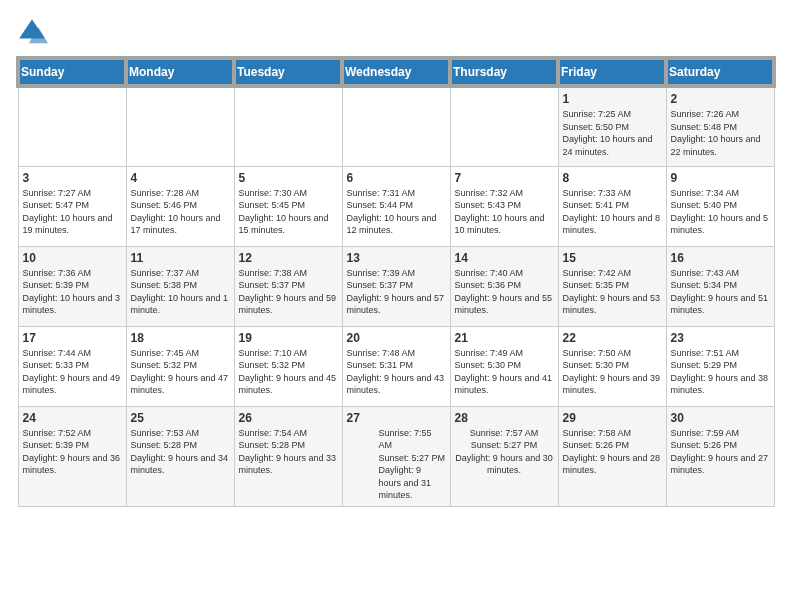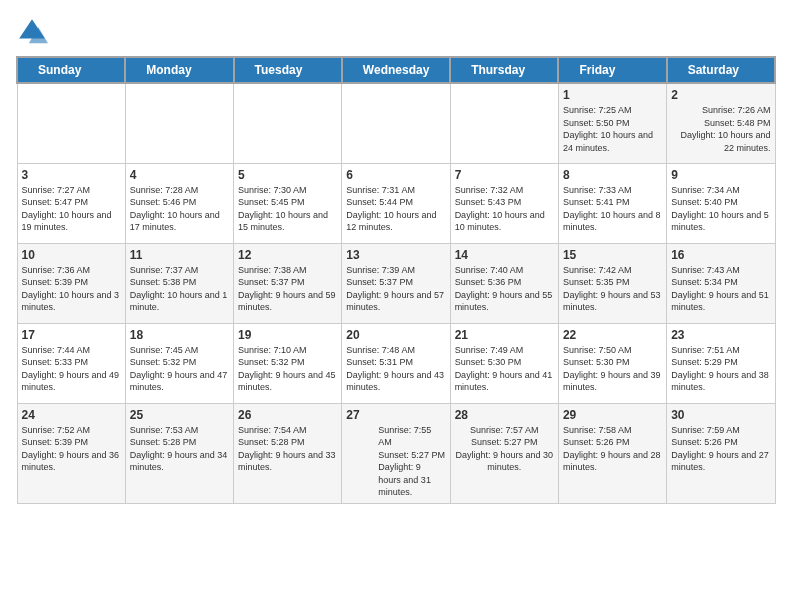--- a/index.html
+++ b/index.html
@@ -45,23 +45,23 @@
     table {
       width: 100%;
       border-collapse: collapse;
       table-layout: fixed;
     }
     thead th {
       background-color: #2a7ab8;
       color: #fff;
       font-size: 12px;
       font-weight: bold;
-      padding: 5px 20px;
+      padding: 5px 1px;
       text-align: left;
-      border: 2px solid #a3a3a3;
+      border: 4px solid #a3a3a3;
     }
     tbody td {
       border: 1px solid #ccc;
       vertical-align: top;
       padding: 4px;
       font-size: 9.5px;
       color: #333;
       height: 80px;
       background: #fff;
     }
@@ -121,21 +121,21 @@
         <td class="empty"></td>
         <td class="empty"></td>
         <td>
           <span class="day-num">1</span>
           <div class="day-info" style="white-space: pre-line;">Sunrise: 7:25 AM
 Sunset: 5:50 PM
 Daylight: 10 hours and 24 minutes.</div>
         </td>
         <td>
           <span class="day-num">2</span>
-          <div class="day-info" style="white-space: pre-line; text-align: right;">Sunrise: 7:26 AM
+          <div class="day-info" style="white-space: pre-line;">Sunrise: 7:26 AM
 Sunset: 5:48 PM
 Daylight: 10 hours and 22 minutes.</div>
         </td>
       </tr>
       <tr>
         <td>
           <span class="day-num">3</span>
           <div class="day-info" style="white-space: pre-line;">Sunrise: 7:27 AM
 Sunset: 5:47 PM
 Daylight: 10 hours and 19 minutes.</div>

